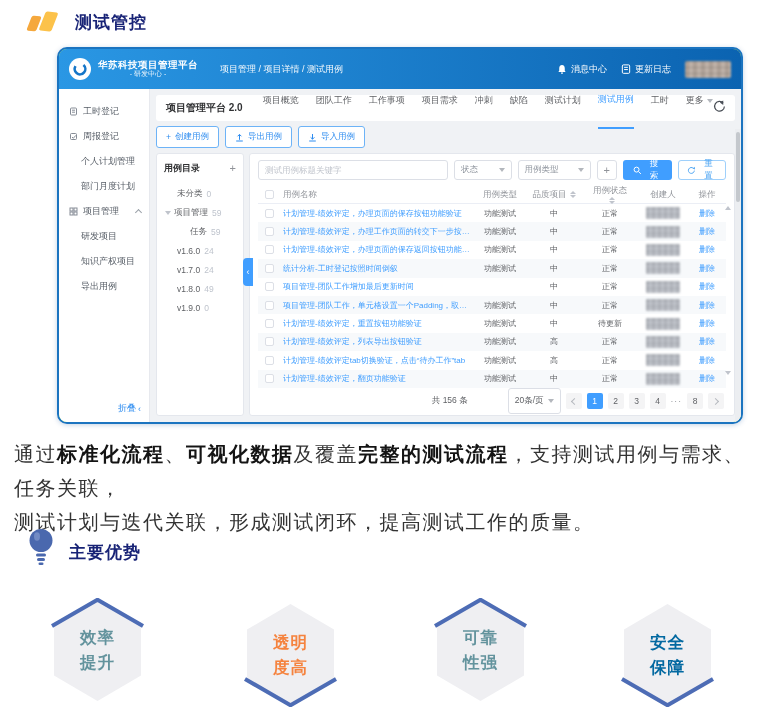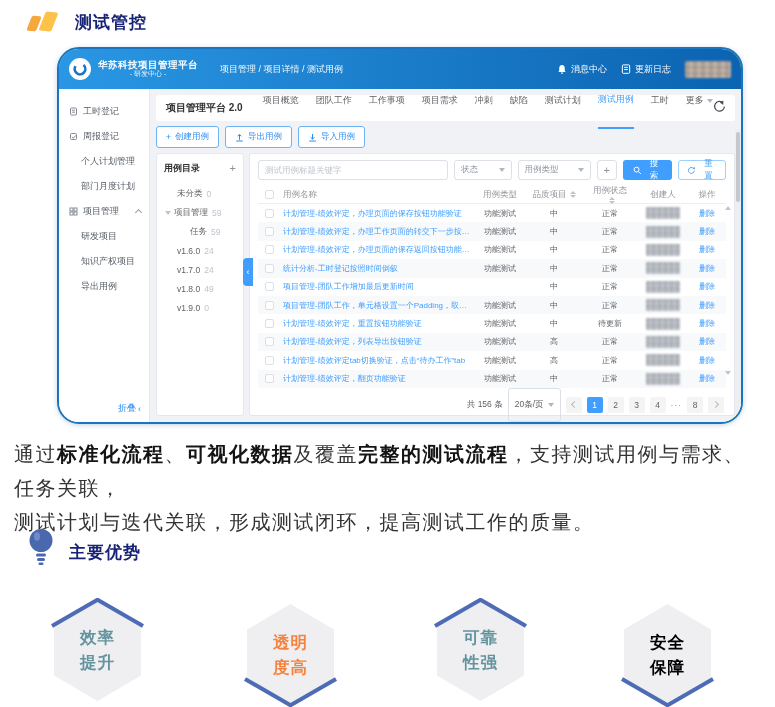--- a/index.html
+++ b/index.html
@@ -10,21 +10,21 @@
   
   .sec-head { position:absolute; left:27px; top:8px; height:28px; display:flex; align-items:center; gap:14px; }
   .sec-ico { position:relative; width:34px; height:24px; }
   .blade { position:absolute; border-radius:2px; transform:skewX(-16deg) rotate(6deg); }
   .blade.b1 { left:2px; top:6px; width:10px; height:15px; background:#f5a83d; }
   .blade.b2 { left:15px; top:2px; width:13px; height:19px; background:#fcc24a; }
   .sec-title { font-size:17px; font-weight:700; color:#182376; letter-spacing:1px; }
 
   
   .appshot { position:absolute; left:57px; top:47px; width:686px; height:377px;
-             border:2px solid #1b74c0; border-radius:22px; background:#bef264; overflow:hidden;
+             border:2px solid #1b74c0; border-radius:10px; background:#bef264; overflow:hidden;
              box-shadow:0 1px 5px rgba(20,80,150,.25); }
   .topbar { height:40px; background:linear-gradient(90deg,#2a97e4,#0b63b1); display:flex; align-items:center; padding:0 10px; color:#fff; }
   .logo { width:22px; height:22px; border-radius:50%; background:#fff; display:flex; align-items:center; justify-content:center; flex:0 0 auto; }
   .brand { margin-left:7px; line-height:1.15; }
   .brand .b1 { font-size:9.5px; font-weight:700; letter-spacing:.5px; }
   .brand .b2 { font-size:7px; text-align:center; opacity:.9; }
   .crumb { margin-left:22px; font-size:9px; opacity:.95; }
   .top-right { margin-left:auto; display:flex; align-items:center; gap:14px; font-size:9px; }
   .top-item { display:flex; align-items:center; gap:4px; cursor:pointer; }
   .avatar-blur { width:46px; height:17px; border-radius:2px;
@@ -101,21 +101,21 @@
   .blur-sm { width:34px; height:12px; border-radius:1px;
              background:repeating-linear-gradient(90deg,#d2d4d8 0 3px,#e2e4e8 3px 6px),repeating-linear-gradient(0deg,#d8dade 0 3px,#cfd1d5 3px 6px);
              background-blend-mode:multiply; filter:blur(.8px); }
   .sorts { display:inline-flex; flex-direction:column; gap:1px; margin-left:3px; }
   .sorts .up { width:0;height:0;border-left:3px solid transparent;border-right:3px solid transparent;border-bottom:3.5px solid #c0c4cc; }
   .sorts .dn { width:0;height:0;border-left:3px solid transparent;border-right:3px solid transparent;border-top:3.5px solid #c0c4cc; }
   .tscroll-up { position:absolute; right:3px; top:52px; width:0;height:0;border-left:3px solid transparent;border-right:3px solid transparent;border-bottom:4px solid #c0c4cc; }
   .tscroll-dn { position:absolute; right:3px; bottom:40px; width:0;height:0;border-left:3px solid transparent;border-right:3px solid transparent;border-top:4px solid #c0c4cc; }
 
   .pager { display:flex; align-items:center; justify-content:flex-end; gap:5px; flex:1; font-size:8.5px; color:#606266; padding-right:2px; }
-  .psize { height:34px; border:1px solid #dcdfe6; border-radius:3px; display:flex; align-items:center; gap:4px; padding:4px 6px; color:#606266; cursor:pointer; }
+  .psize { height:18px; border:1px solid #dcdfe6; border-radius:3px; display:flex; align-items:center; gap:4px; padding:12px 6px; color:#606266; cursor:pointer;margin-left:35px; }
   .pbtn { min-width:16px; height:16px; padding:0 3px; background:#f4f4f5; border-radius:2px; display:flex; align-items:center; justify-content:center; color:#606266; cursor:pointer; }
   .pbtn.active { background:#409eff; color:#fff; }
   .pchev { width:5px; height:5px; border-top:1.2px solid #b6b9bf; border-left:1.2px solid #b6b9bf; }
   .pchev.prev { transform:rotate(-45deg); margin-left:2px; }
   .pchev.next { transform:rotate(135deg); margin-right:2px; }
   .pdots { color:#909399; letter-spacing:1px; }
 
   .app-scroll { position:absolute; right:0; top:40px; bottom:0; width:6px; background:#eceef1; }
   .app-scroll .thumb { position:absolute; top:3px; left:1px; width:4px; height:70px; background:#c4c8cd; border-radius:2px; }
 
@@ -600,19 +600,19 @@
       <span>可靠</span>
       <span>性强</span>
     </div>
   </div>
 
   <div class="hex" style="left:619px;top:603px;">
     <svg viewBox="0 0 97 104" width="97" height="104">
       <polygon points="48.5,1 92,26.5 92,77.5 48.5,103 5,77.5 5,26.5" fill="#efeff2"></polygon>
       <polyline points="3,76 48.5,102.2 94,76" fill="none" stroke-width="4" stroke-linejoin="round" style="stroke: rgb(77, 108, 181);"></polyline>
     </svg>
-    <div class="hlabel" style="color: #000000; text-align: center;">
+    <div class="hlabel" style="color: #0369a1; text-align: center;">
       <span>安全</span>
       <span>保障</span>
     </div>
   </div>
 
 </div>
 
 </body></html>

